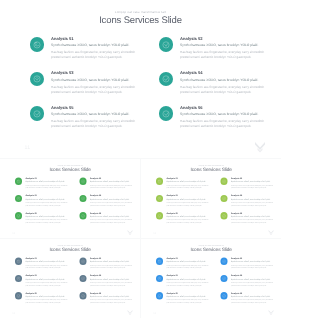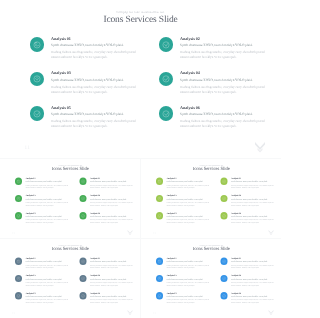--- a/index.html
+++ b/index.html
@@ -1,18 +1,18 @@
 <!DOCTYPE html>
 <html><head>
 <meta charset="utf-8">
 <style>
 html,body{margin:0;padding:0;background:#fff;}
 body{width:281px;height:318px;overflow:hidden;font-family:"Liberation Sans",sans-serif;
      -webkit-font-smoothing:antialiased;text-rendering:geometricPrecision;}
-#page{width:281px;height:318px;position:relative;background:#f7f8f9;font-family:Liberation Serif, serif;}
+#page{width:281px;height:318px;position:relative;background:#f7f8f9;}
 
 
 .slide{position:absolute;background:#ffffff;overflow:hidden;}
 .slide-inner{position:absolute;left:0;top:0;width:281px;height:158px;transform-origin:0 0;}
 
 #hero-slide{left:0;top:0;width:281px;height:157.6px;}
 #thumb-slide-1{left:0;top:159.4px;width:140.1px;height:79.1px;}
 #thumb-slide-2{left:140.9px;top:159.4px;width:140.1px;height:79.1px;}
 #thumb-slide-3{left:0;top:239px;width:140.1px;height:79px;}
 #thumb-slide-4{left:140.9px;top:239px;width:140.1px;height:79px;}

